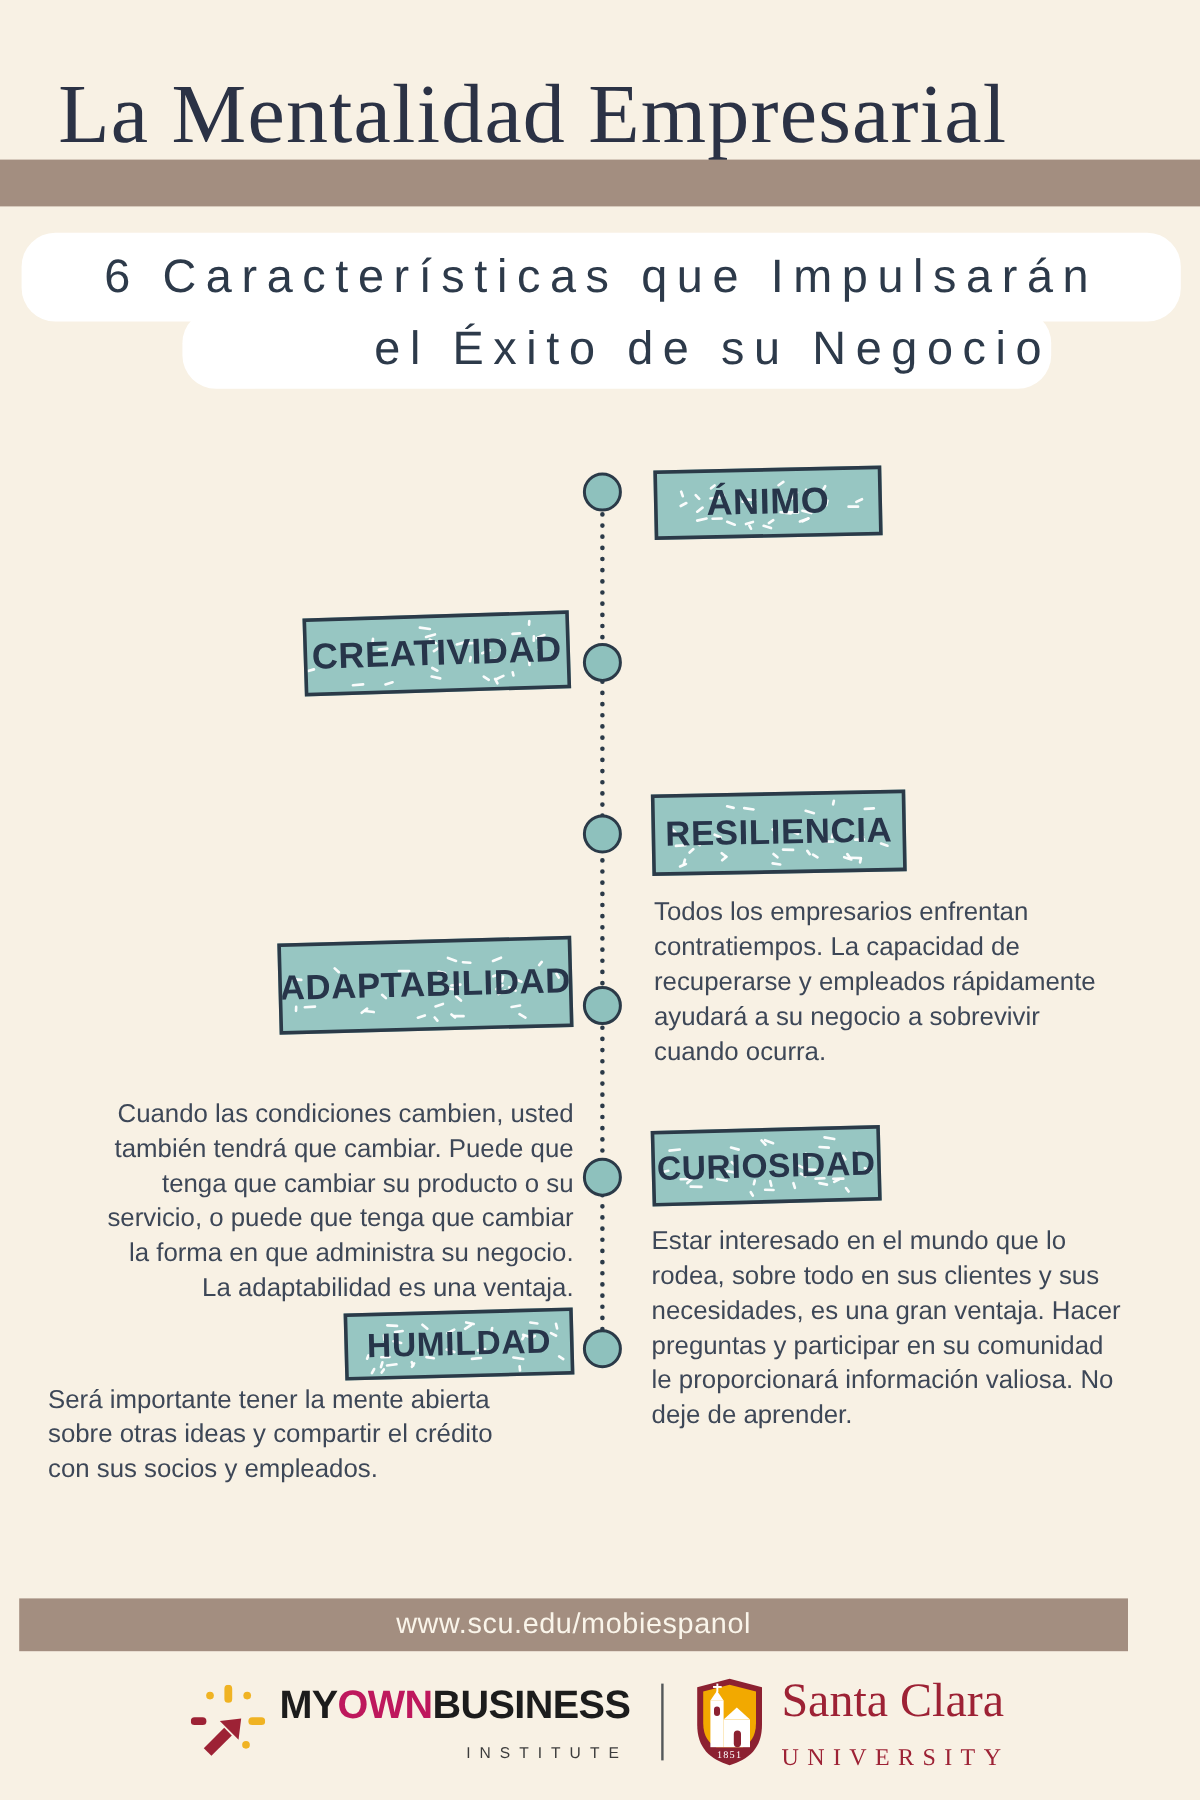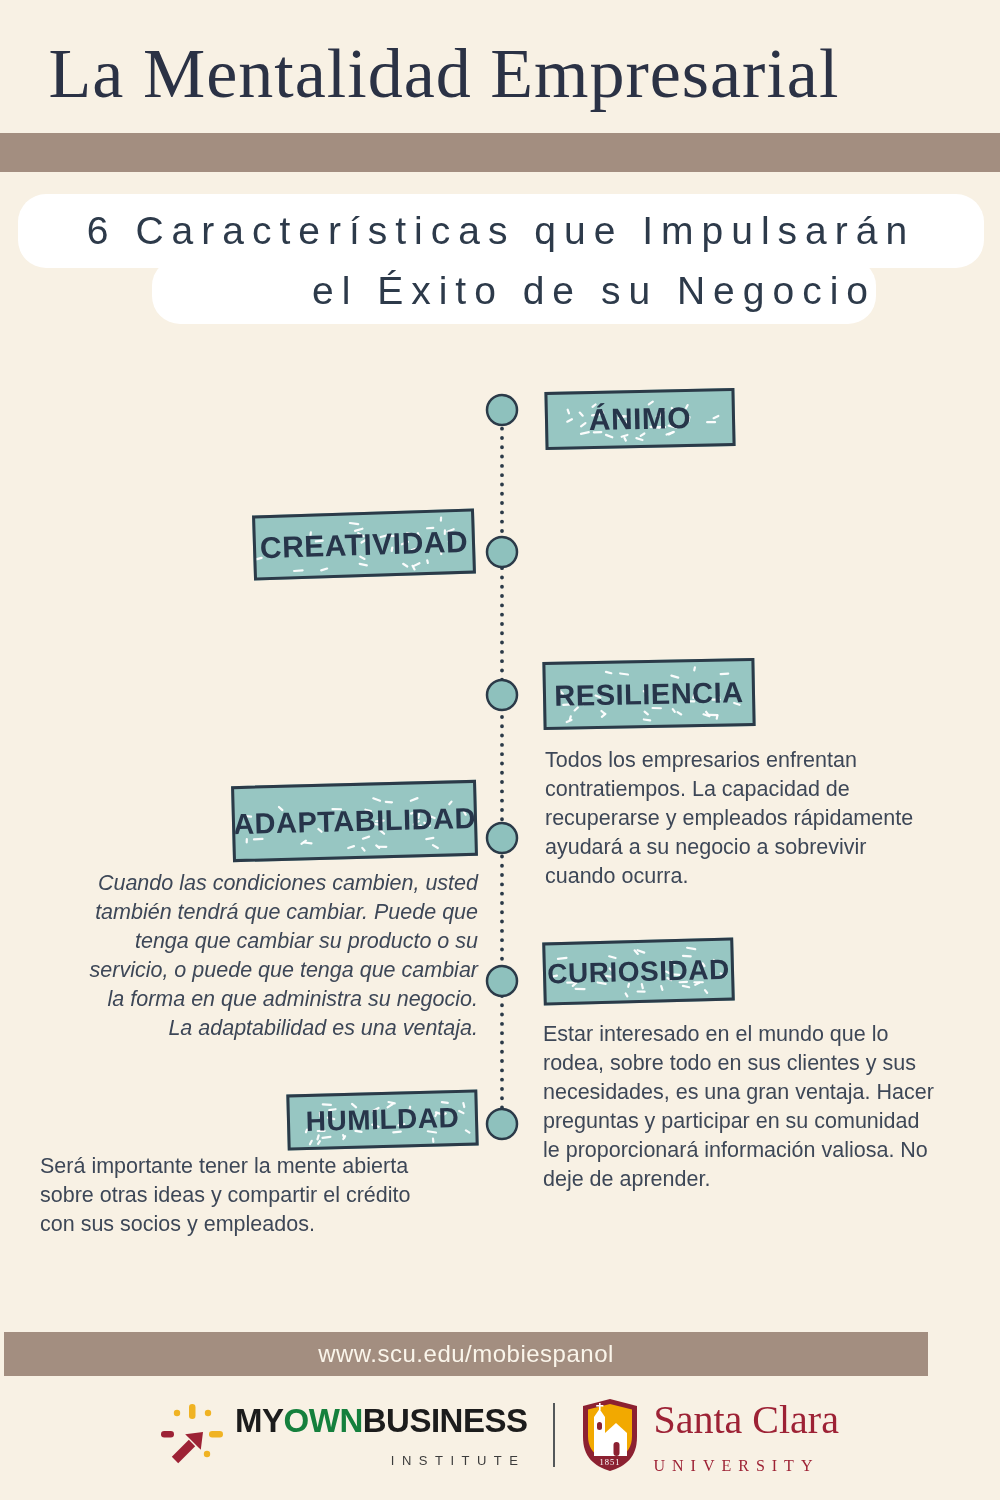--- a/index.html
+++ b/index.html
@@ -4,21 +4,21 @@
 <style>
   html,body { margin:0; padding:0; background:#e8e2d6; }
   .page {
     position:relative; width:1000px; height:1500px; margin:0 auto;
     background:#f8f1e4; overflow:hidden;
     font-family:"Liberation Sans", sans-serif;
   }
 
   
   .main-title {
-    position:absolute; top:34px; left:0; width:888px;
+    position:absolute; top:56px; left:0; width:888px;
     text-align:center; font-family:"Liberation Serif", serif;
     font-size:70px; color:#2b3245; letter-spacing:1px; white-space:nowrap;
   }
   .header-bar {
     position:absolute; top:133px; left:0; width:1000px; height:39px;
     background:#a38e80;
   }
 
   
   .subtitle-row {
@@ -50,46 +50,46 @@
   .f5 { left:287px; top:1092px; width:191px; height:56px; transform:rotate(-1.5deg); font-size:28px; }
 
   
   .desc {
     position:absolute; margin:0; font-size:21.5px; line-height:29px;
     color:#3d4757; white-space:pre-line;
   }
   .d0 { left:543px; top:464px;  width:370px; text-align:left; }
   .d1 { left:77px;  top:591px;  width:400px; text-align:right; }
   .d2 { left:545px; top:746px;  width:440px; text-align:left; }
-  .d3 { left:18px;  top:869px;  width:460px; text-align:right;font-style:italic; }
+  .d3 { left:18px;  top:914px;  width:460px; text-align:right; }
   .d4 { left:543px; top:1020px; width:450px; text-align:left; }
   .d5 { left:40px;  top:1152px; width:450px; text-align:left; }
 
   
   .url-bar {
-    position:absolute; left:4px; top:1332px; width:924px; height:44px;
+    position:absolute; left:16px; top:1332px; width:924px; height:44px;
     background:#a38e80; display:flex; align-items:center; justify-content:center;
     color:#faf5ea; font-size:24px; letter-spacing:0.5px;
   }
 
   
   .footer-logos {
     position:absolute; left:0; top:1390px; width:1000px; height:90px;
     display:flex; align-items:center; justify-content:center; gap:26px;
   }
   .mobi-logo { display:flex; align-items:center; gap:12px; }
   .mobi-words { display:flex; flex-direction:column; align-items:flex-end; }
   .mobi-name { font-size:33px; font-weight:bold; letter-spacing:-0.5px; color:#1c1c1c; white-space:nowrap; }
-  .mobi-name .own { color:#15803d; }
+  .mobi-name .own { color:#be185d; }
   .mobi-sub { font-size:13px; letter-spacing:7.5px; color:#3c3c3c; margin-top:13px; padding-right:2px; }
   .logo-divider { width:2px; height:64px; background:#54585a; }
   .scu-logo { display:flex; align-items:center; gap:14px; }
   .scu-words { display:flex; flex-direction:column; }
   .scu-name { font-family:"Liberation Serif", serif; font-size:40px; color:#9d2235; white-space:nowrap; }
-  .scu-sub  { font-family:"Liberation Serif", serif; font-size:16px; letter-spacing:7px; color:#9d2235; margin-top:14px; }
+  .scu-sub  { font-family:"Liberation Serif", serif; font-size:20px; letter-spacing:7px; color:#9d2235; margin-top:14px; }
 </style>
 </head>
 <body>
 
 <div class="page">
 
   <div class="main-title">La Mentalidad Empresarial</div>
   <div class="header-bar"></div>
 
   <div class="subtitle-row r1">

